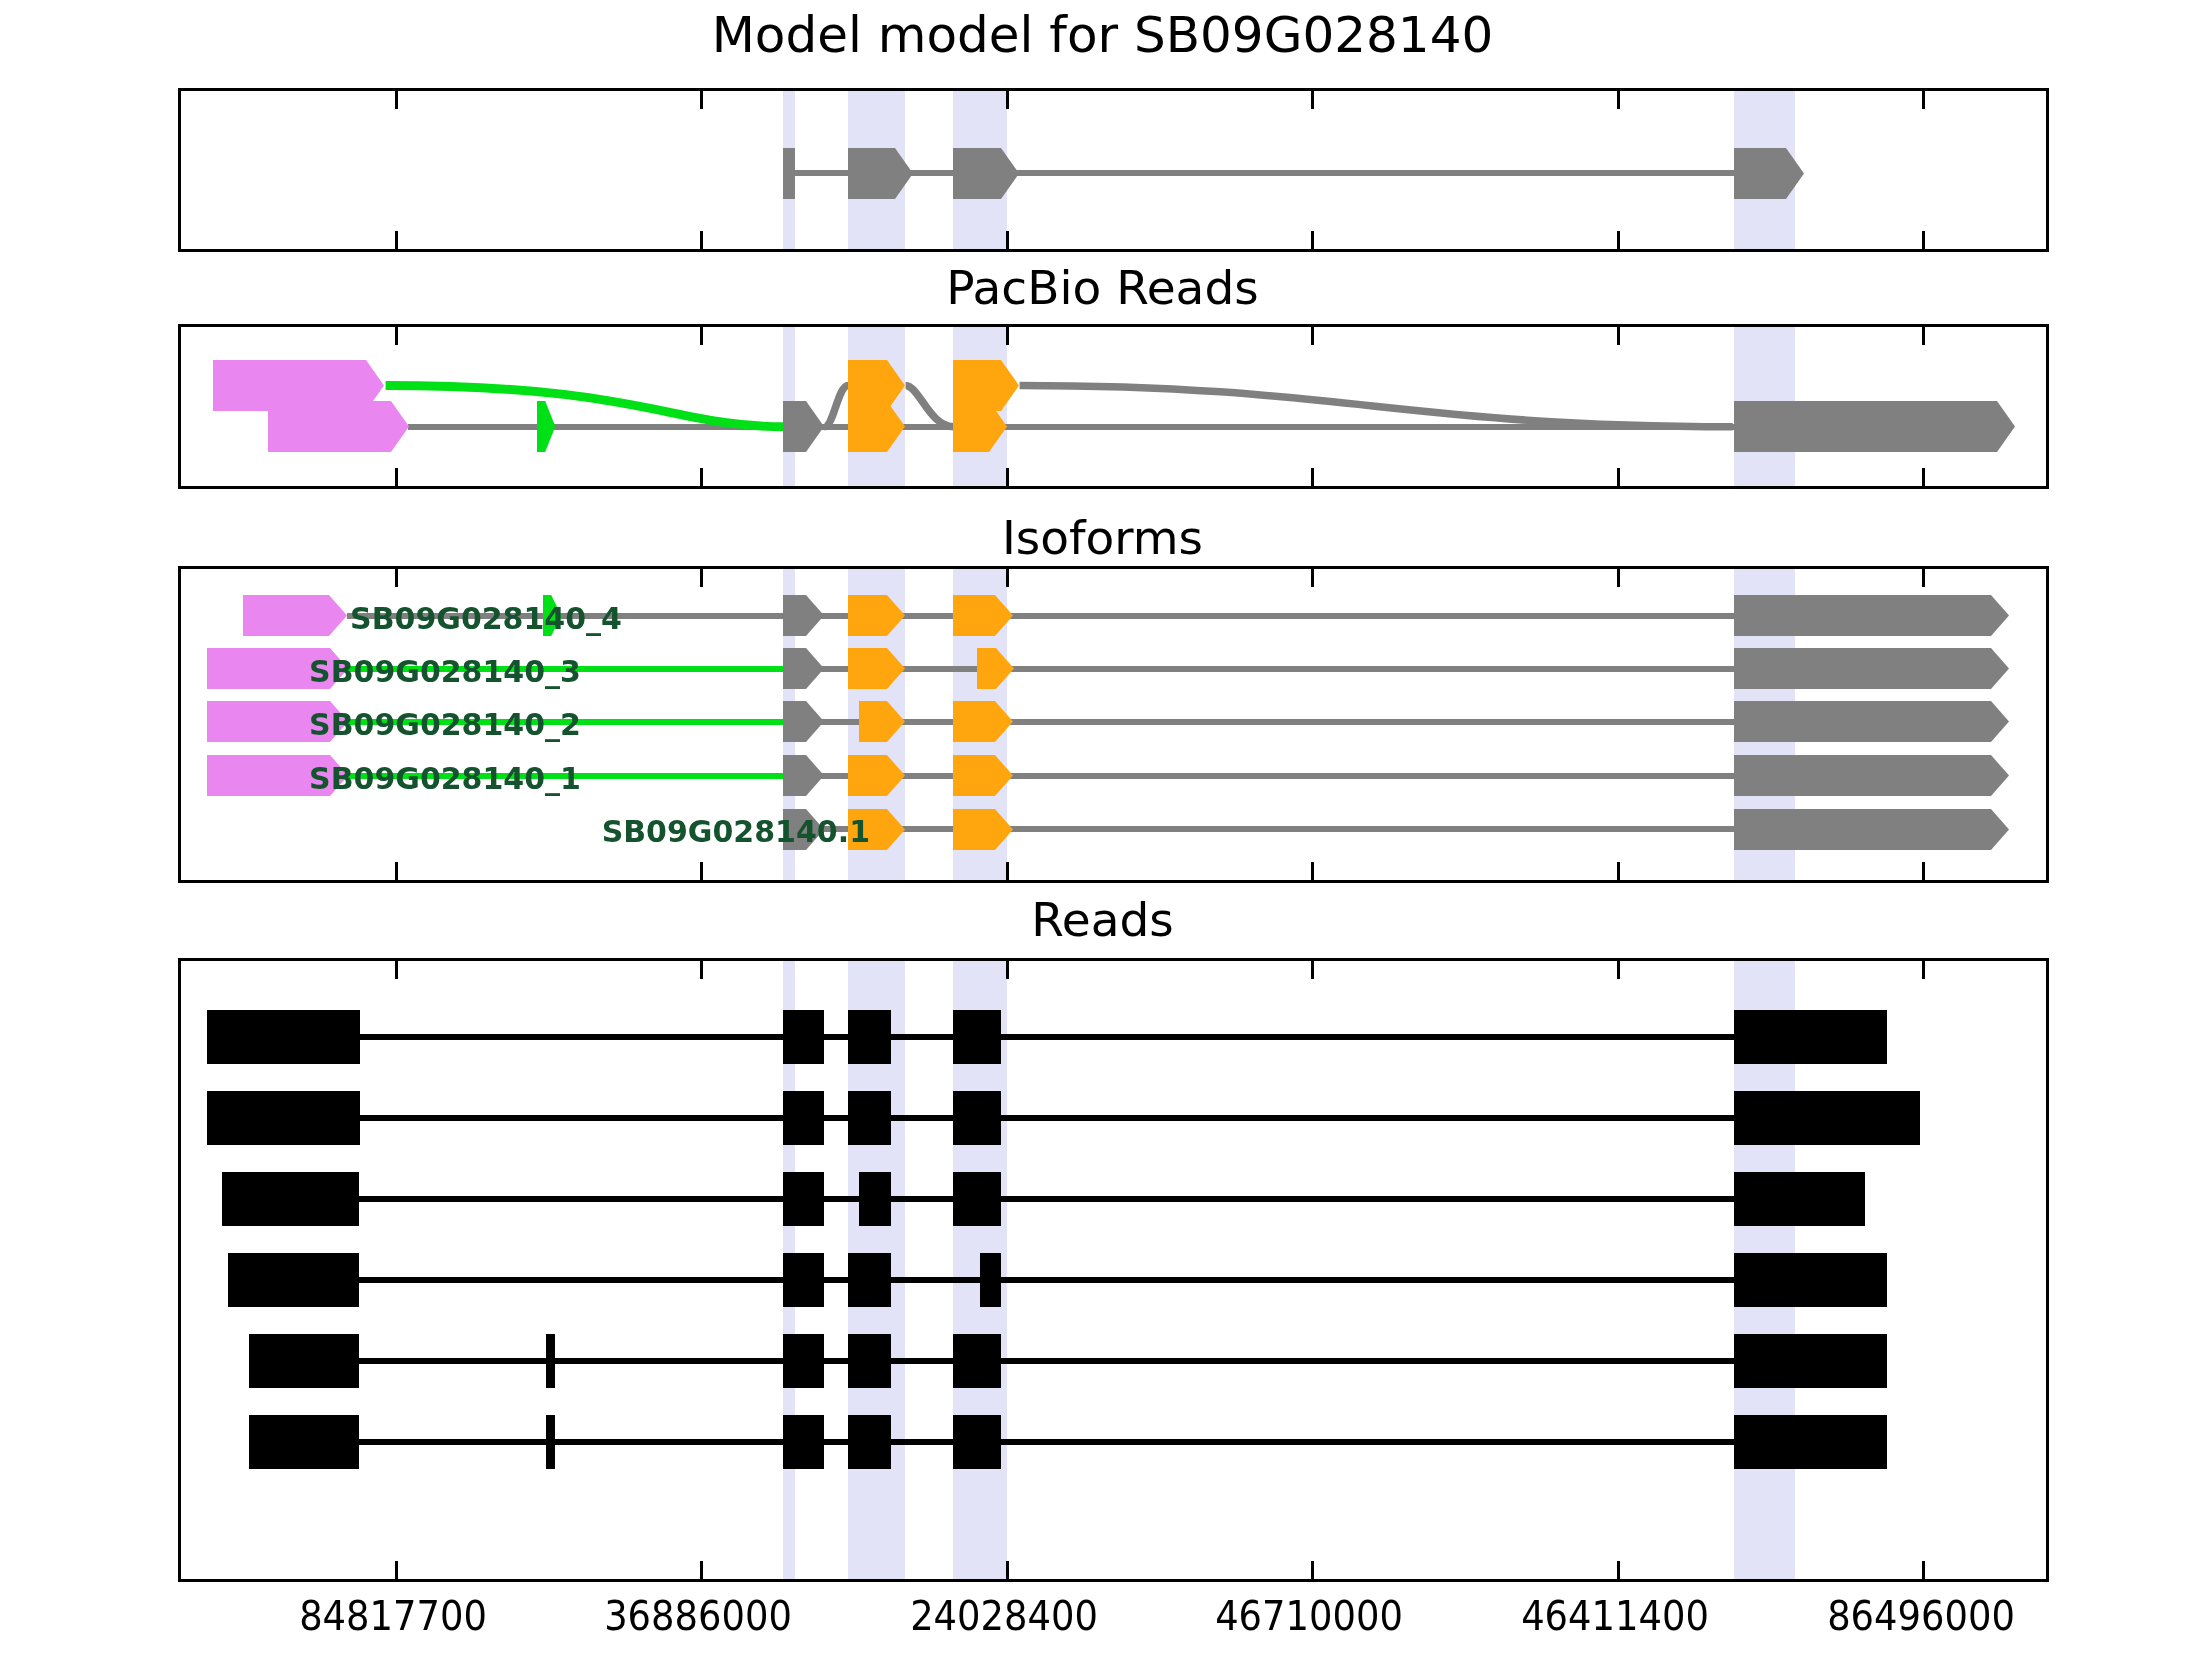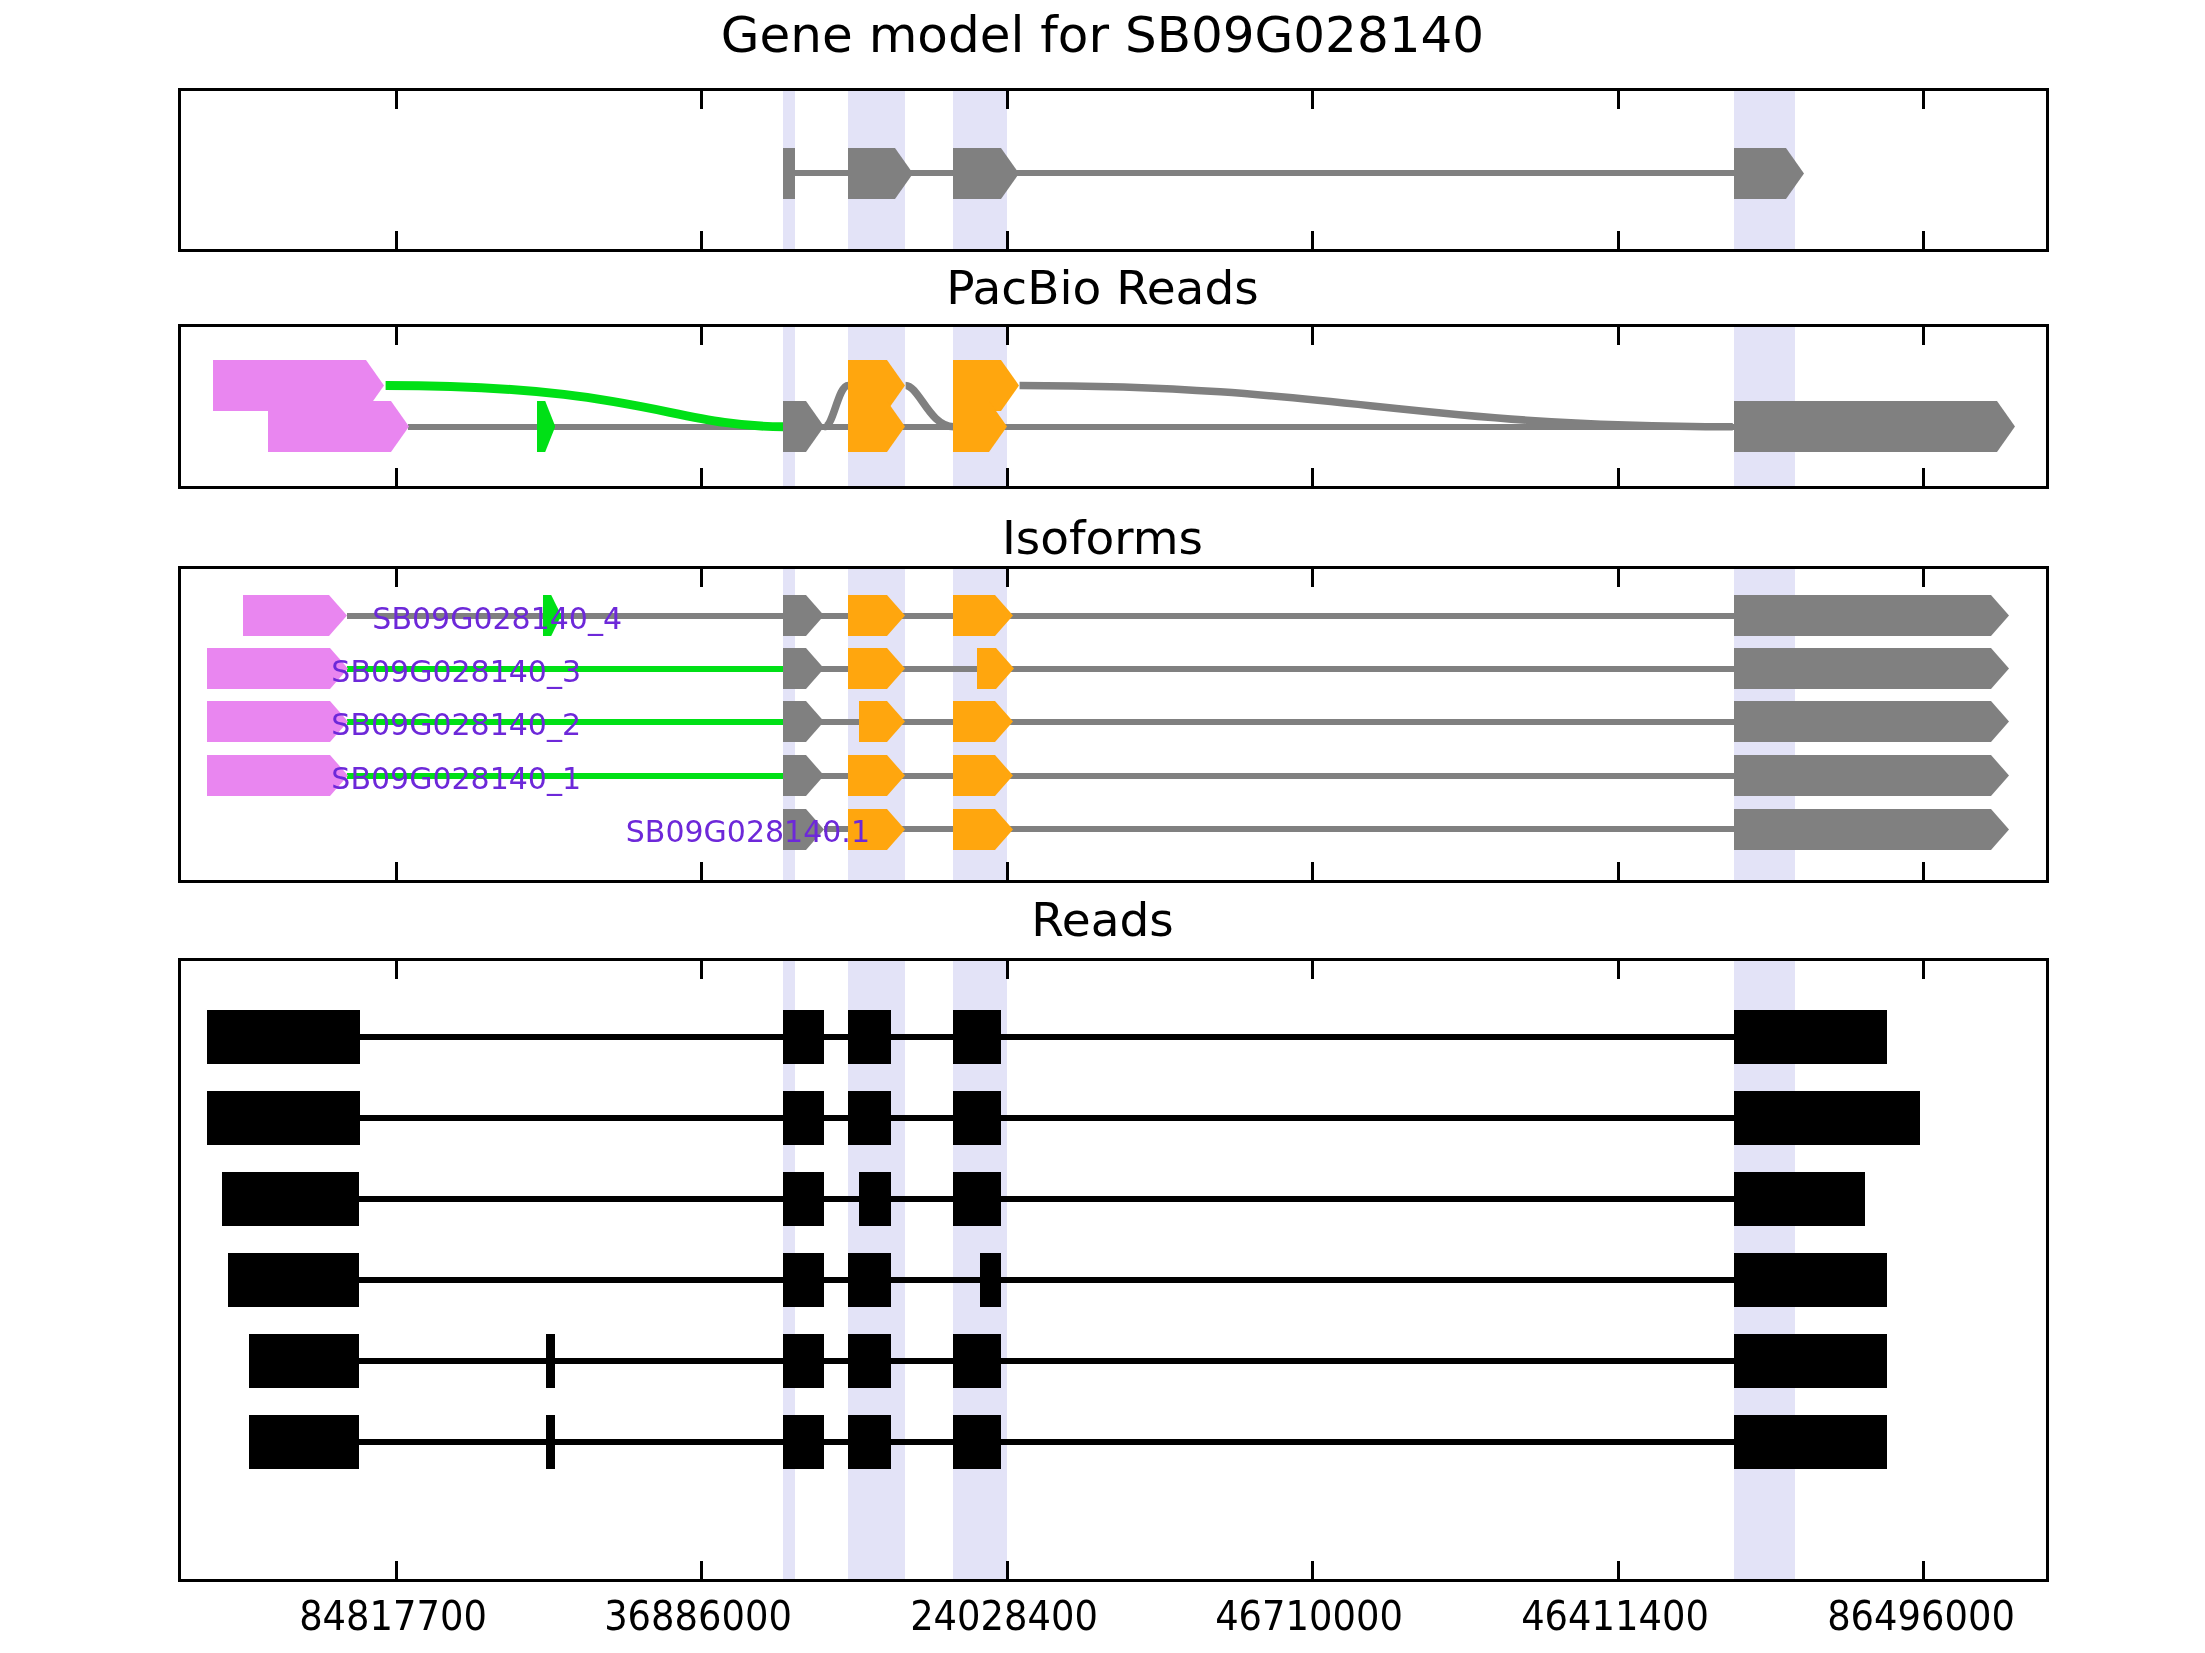--- a/index.html
+++ b/index.html
@@ -9,28 +9,28 @@
   .plotarea{position:absolute;left:0;top:0;width:100%;height:100%;overflow:hidden;}
   .hl{position:absolute;top:0;height:100%;background:#e3e3f7;}
   .tick{position:absolute;width:2.8px;background:#000;}
   .tick.top{top:0;height:18px;}
   .tick.bot{bottom:0;height:18px;}
   .ticklabel{position:absolute;font-family:"DejaVu Sans Condensed","DejaVu Sans",sans-serif;
              font-size:41px;color:#000;text-align:center;transform:translateX(-50%);white-space:nowrap;}
   .intron{position:absolute;height:5.5px;background:#808080;}
   .exon{position:absolute;background:#808080;}
   .arrow{clip-path:polygon(0 0,calc(100% - 18px) 0,100% 50%,calc(100% - 18px) 100%,0 100%);}
-  .isolabel{position:absolute;font-family:"DejaVu Sans",sans-serif;font-weight:normal;font-size:30px;
-            color:#6d28d9;white-space:nowrap;transform:translateY(-50%);}
+  .isolabel{position:absolute;font-family:"DejaVu Sans",sans-serif;font-weight:bold;font-size:30px;
+            color:#14532d;white-space:nowrap;transform:translateY(-50%);}
   svg.curves{position:absolute;left:0;top:0;overflow:visible;pointer-events:none;}
 </style>
 </head>
 <body>
 
-<div class="panel-title" style="top:5.5px;font-size:50px;">Gene model for SB09G028140</div>
+<div class="panel-title" style="top:5.5px;font-size:50px;">Model model for SB09G028140</div>
 <div class="panel-title" style="top:260px;font-size:47px;">PacBio Reads</div>
 <div class="panel-title" style="top:510px;font-size:47px;">Isoforms</div>
 <div class="panel-title" style="top:892px;font-size:47px;">Reads</div>
 
 <div class="axes" style="left:178px;top:88px;width:1871px;height:164px;">
   <div class="plotarea" id="p1">
       <div class="hl" style="left: 602px; width: 11.6px; background: rgb(227, 227, 247);"></div>
       <div class="hl" style="left: 667px; width: 57px; background: rgb(227, 227, 247);"></div>
       <div class="hl" style="left: 772px; width: 54px; background: rgb(227, 227, 247);"></div>
       <div class="hl" style="left: 1553px; width: 61px; background: rgb(227, 227, 247);"></div>

